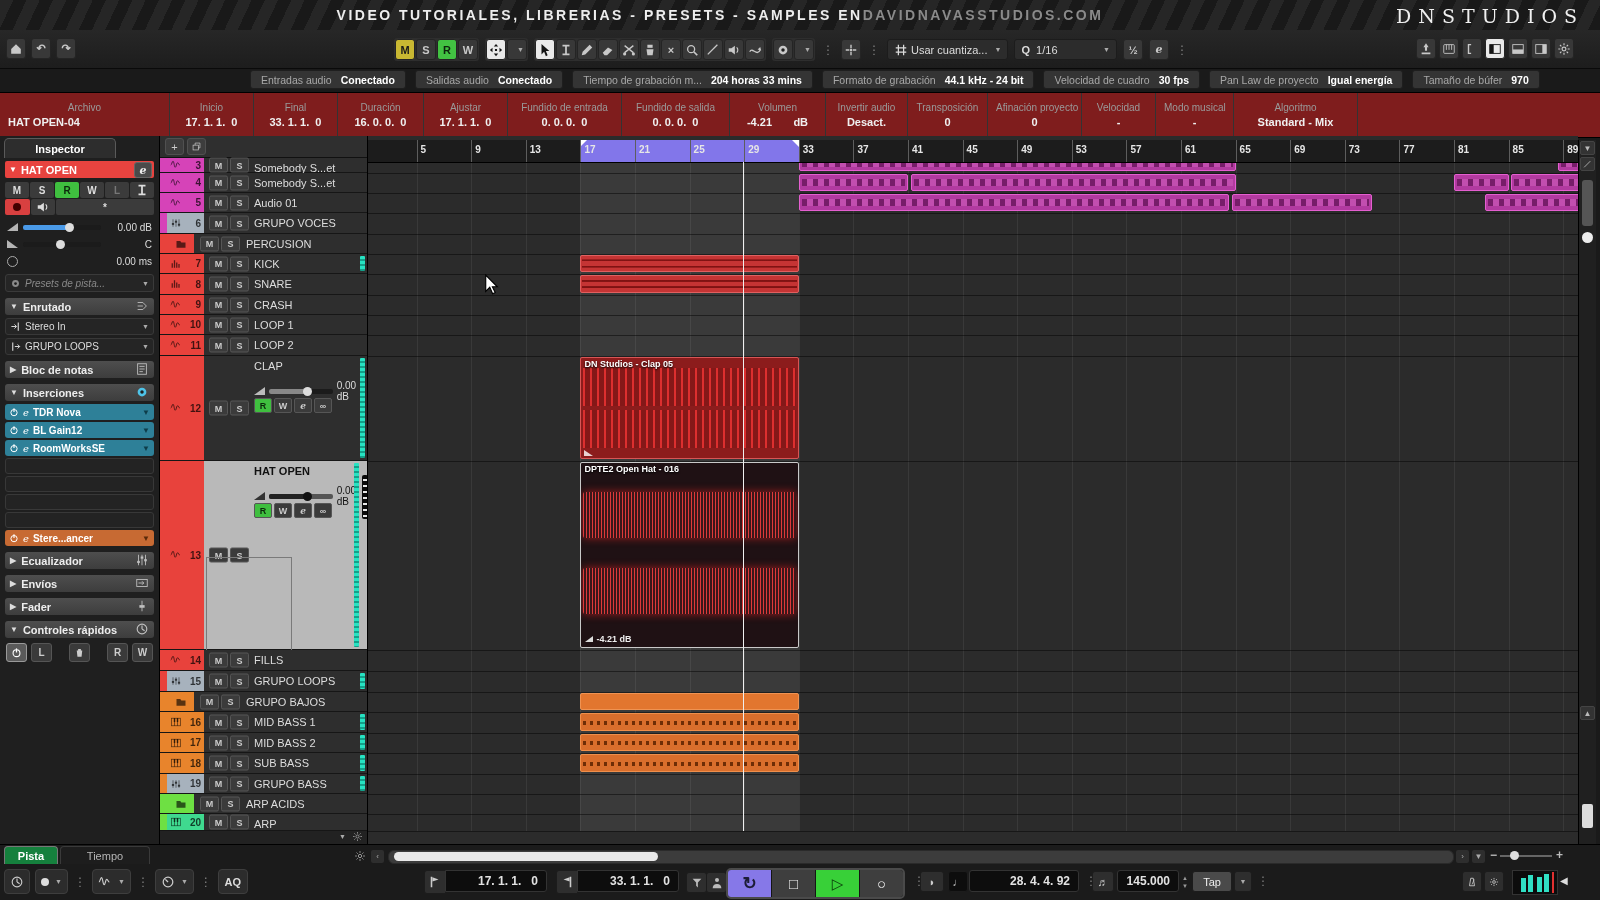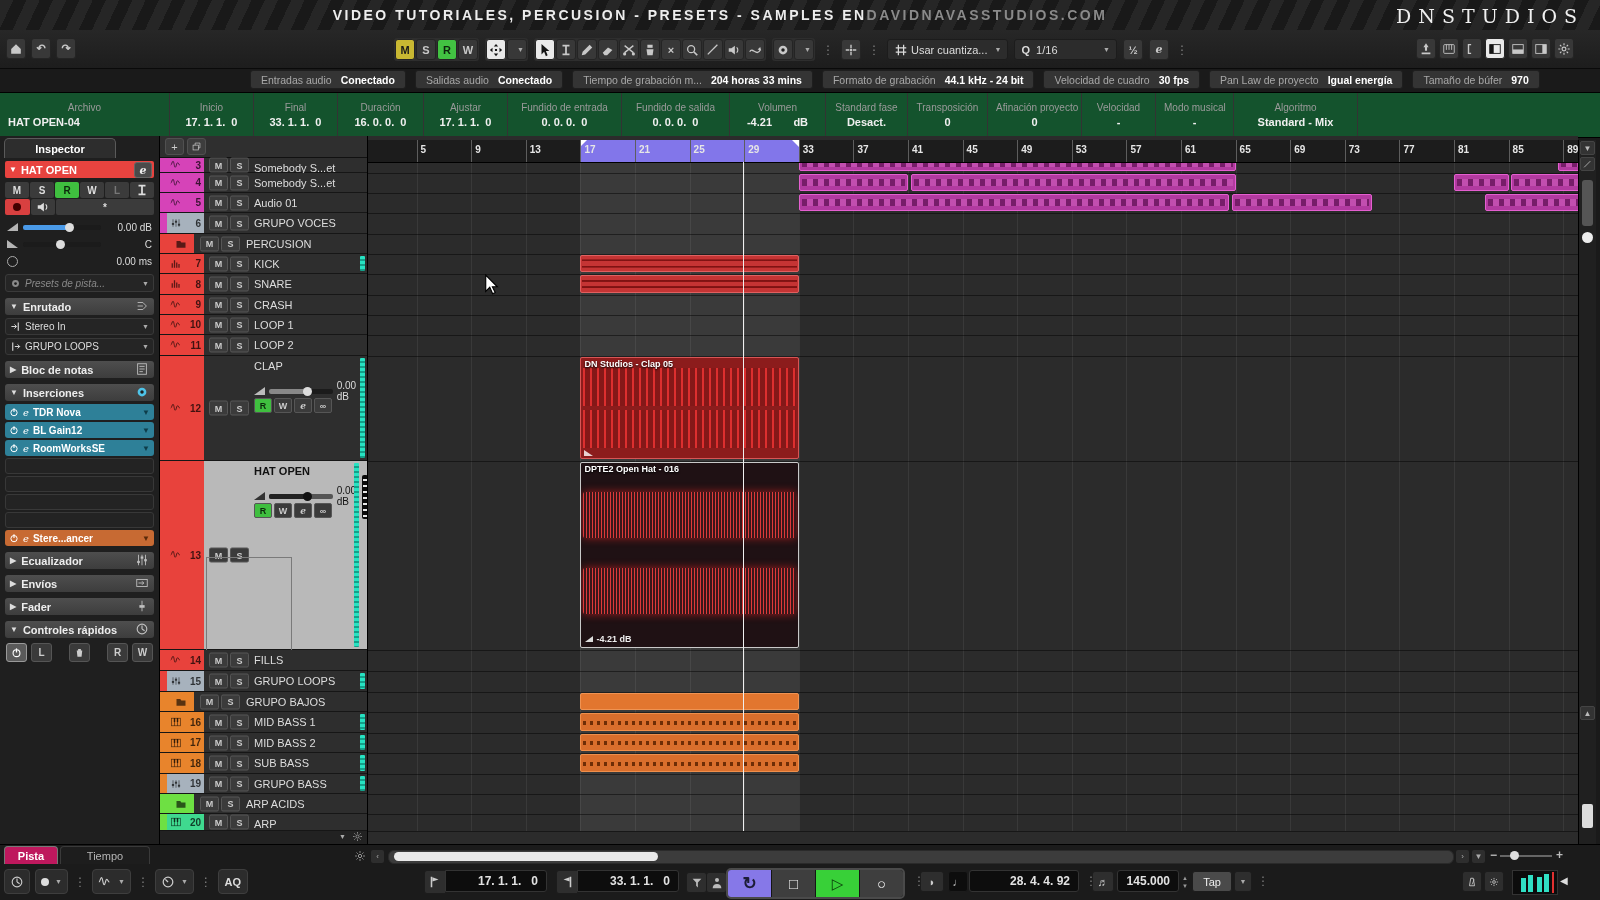--- a/index.html
+++ b/index.html
@@ -37,21 +37,21 @@
   .vdots{color:#808080;font-size:12px;padding:0 1px;}
 
   
   #statusbar{position:absolute;left:250px;top:70px;height:20px;display:flex;gap:9px;}
   .pill{background:#343434;border:1px solid #1e1e1e;border-radius:3px;height:17px;display:flex;align-items:center;
     gap:9px;padding:0 10px;font-size:10.5px;white-space:nowrap;}
   .pill .pl{color:#a8a8a8;}
   .pill .pv{color:#fff;font-weight:bold;}
 
   
-  #infoline{position:absolute;left:0;top:92px;width:1600px;height:44px;background:#14532d;
+  #infoline{position:absolute;left:0;top:92px;width:1600px;height:44px;background:#7f1d1d;
     border-top:1px solid #000;border-bottom:1px solid #000;display:flex;}
   .icol{border-right:1px solid #333;display:flex;flex-direction:column;justify-content:center;gap:3px;box-sizing:border-box;padding:2px 8px;}
   .icol .lab{color:#9a9a9a;font-size:10px;text-align:center;white-space:nowrap;}
   .icol .val{color:#f0f0f0;font-size:11px;font-weight:bold;text-align:center;white-space:pre;}
   .icol.left .val{text-align:left;}
 
   
   #inspector{position:absolute;left:0;top:136px;width:160px;height:708px;background:#1f1f1f;
     border-right:1px solid #000;box-sizing:border-box;overflow:hidden;}
   #insp-tab{margin:2px 0 0 4px;width:110px;height:19px;background:#2d2d2d;border:1px solid #5a5a5a;border-bottom:none;
@@ -179,21 +179,21 @@
   .vsb{position:absolute;left:1px;width:15px;height:14px;background:#333;border:1px solid #444;border-radius:2px;
     color:#bbb;font-size:8px;display:flex;align-items:center;justify-content:center;box-sizing:border-box;}
   #vthumb{position:absolute;left:3px;top:40px;width:11px;height:46px;background:#555;border-radius:3px;}
   #vknob{position:absolute;left:3px;top:92px;width:11px;height:11px;background:#ececec;border-radius:50%;}
   #vzoomr{position:absolute;left:3px;top:664px;width:11px;height:24px;background:#dcdcdc;border-radius:2px;}
 
   
   #bottom{position:absolute;left:0;top:844px;width:1600px;height:56px;background:#1b1b1b;border-top:1px solid #000;}
   .btab{position:absolute;top:1px;height:17px;border-radius:4px 4px 0 0;display:flex;align-items:center;
     justify-content:center;font-size:11px;}
-  #tab-pista{left:4px;width:52px;background:#be185d;border:1px solid #777;border-bottom:none;color:#fff;font-weight:bold;}
+  #tab-pista{left:4px;width:52px;background:#15803d;border:1px solid #777;border-bottom:none;color:#fff;font-weight:bold;}
   #tab-editor{left:60px;width:88px;background:#1d1d1d;border:1px solid #3a3a3a;border-bottom:none;color:#b5b5b5;}
   #hscroll-track{position:absolute;left:388px;top:5px;width:1064px;height:12px;background:#3c3c3c;border-radius:6px;border:1px solid #2a2a2a;}
   #hscroll-thumb{position:absolute;left:5px;top:1px;width:264px;height:9px;background:#e9e9e9;border-radius:5px;}
   .hbt{position:absolute;top:5px;width:13px;height:13px;background:#2e2e2e;border-radius:2px;color:#aaa;font-size:8px;
     display:flex;align-items:center;justify-content:center;}
   #zoomslider{position:absolute;left:1500px;top:10px;width:52px;height:2px;background:#666;}
   #zoomdot{position:absolute;left:1510px;top:6px;width:9px;height:9px;border-radius:50%;background:#ddd;}
   .zlbl{position:absolute;top:3px;color:#bbb;font-size:12px;font-weight:bold;}
   #lstrip{position:absolute;left:4px;top:24px;display:flex;align-items:center;gap:5px;}
   .lsb{height:25px;background:#2c2c2c;border:1px solid #3e3e3e;border-radius:4px;display:flex;align-items:center;
@@ -228,21 +228,21 @@
   
   #cursor{position:absolute;left:484px;top:274px;z-index:99;}
 </style>
 </head>
 <body>
 
 <div id="app">
 
   <div id="banner">
     <div class="msg">
-        <span>VIDEO TUTORIALES, PERCUSION - PRESETS - SAMPLES EN </span>
+        <span>VIDEO TUTORIALES, LIBRERIAS - PRESETS - SAMPLES EN </span>
         <span class="dim">DAVIDNAVASSTUDIOS.COM</span>
       </div>
     <div class="logo">DNSTUDIOS</div>
   </div>
 
   <div id="toolbar">
     <div id="tb-left">
       <div class="tb">
           <i class="ic">
             <svg viewBox="0 0 16 16">
@@ -501,21 +501,21 @@
       </div>
       <div class="icol" style="width: 108px;">
         <div class="lab">Fundido de salida</div>
         <div class="val">0. 0. 0.  0</div>
       </div>
       <div class="icol" style="width: 96px;">
         <div class="lab">Volumen</div>
         <div class="val">-4.21       dB</div>
       </div>
       <div class="icol" style="width: 82px;">
-        <div class="lab">Standard fase</div>
+        <div class="lab">Invertir audio</div>
         <div class="val">Desact.</div>
       </div>
       <div class="icol" style="width: 80px;">
         <div class="lab">Transposición</div>
         <div class="val">0</div>
       </div>
       <div class="icol" style="width: 94px;">
         <div class="lab">Afinación proyecto</div>
         <div class="val">0</div>
       </div>

